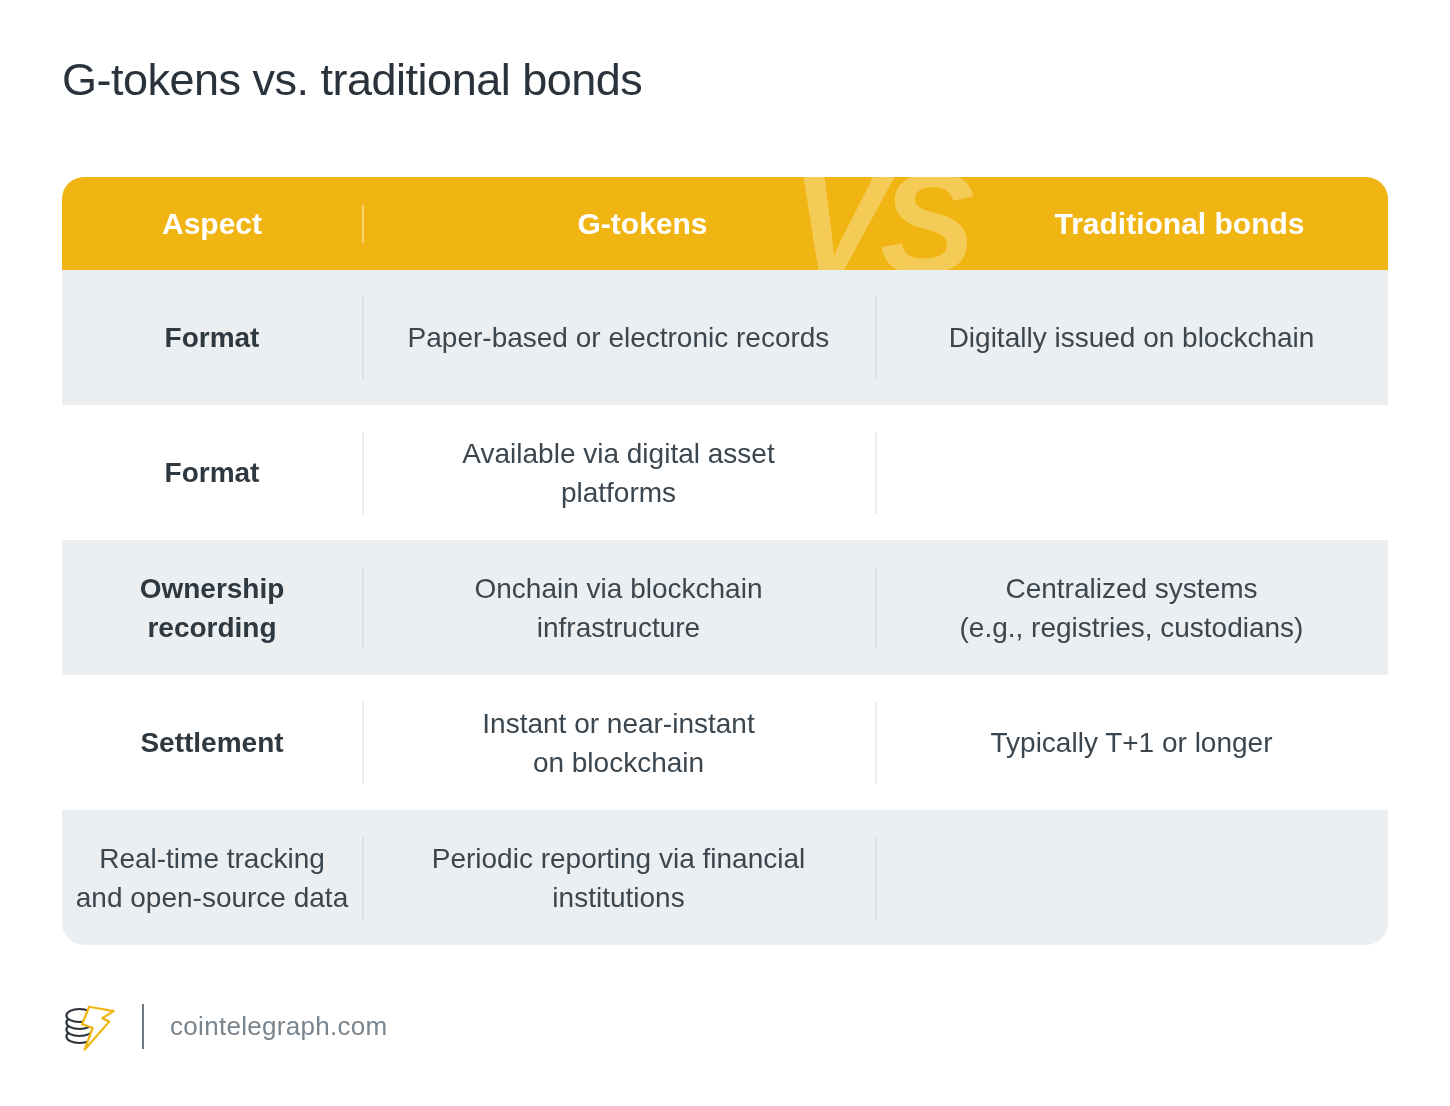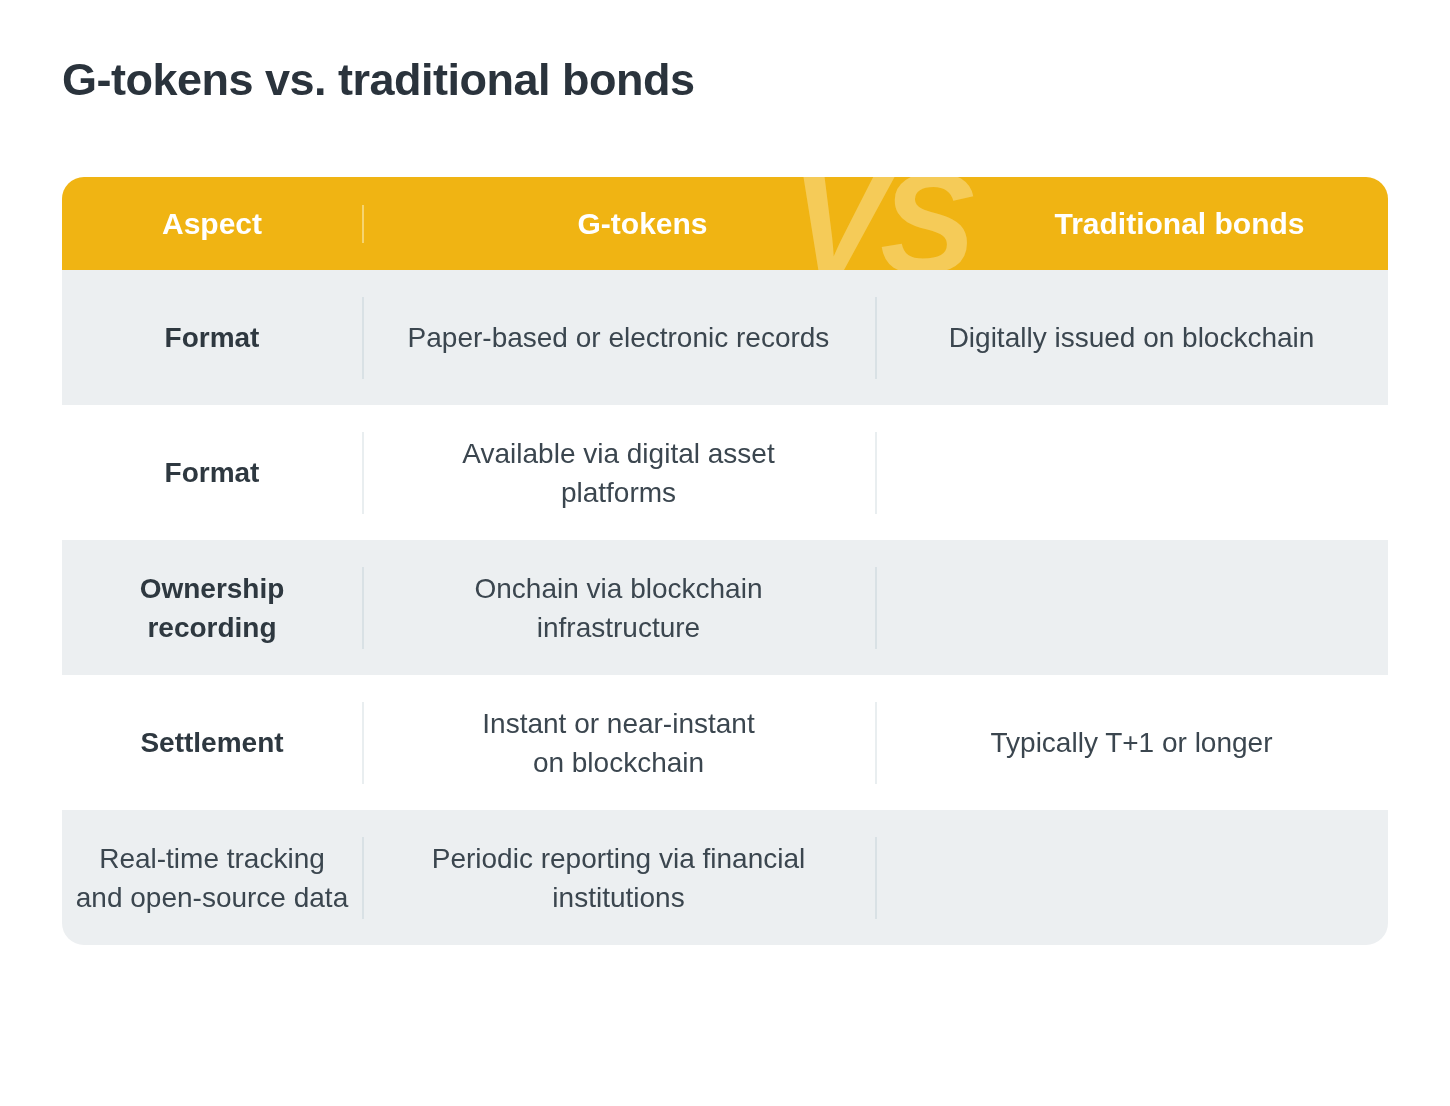--- a/index.html
+++ b/index.html
@@ -6,21 +6,21 @@
   html, body {
     width: 1450px; height: 1106px;
     background: #ffffff;
     font-family: "Liberation Sans", sans-serif;
     overflow: hidden;
   }
   .page { position: relative; width: 1450px; height: 1106px; }
 
   .page-title {
     position: absolute; left: 62px; top: 54px;
-    font-size: 45px; font-weight: 700; color: #2a333c;
+    font-size: 45px; font-weight: 400; color: #2a333c;
     letter-spacing: -0.5px;
   }
 
   .table {
     position: absolute; left: 62px; top: 177px;
     width: 1326px; border-radius: 22px; overflow: hidden;
   }
 
   .thead {
     position: relative; height: 93px;
@@ -121,20 +121,22 @@
 platforms</div>
       <div class="vdivider div-1"></div>
       <div class="vdivider div-2"></div>
     </div>
 
     <div class="trow gray">
       <div class="cell aspect">Ownership
 recording</div>
       <div class="cell">Onchain via blockchain
 infrastructure</div>
+      <div class="cell">Centralized systems
+(e.g., registries, custodians)</div>
       <div class="vdivider div-1"></div>
       <div class="vdivider div-2"></div>
     </div>
 
     <div class="trow white">
       <div class="cell aspect">Settlement</div>
       <div class="cell">Instant or near-instant
 on blockchain</div>
       <div class="cell">Typically T+1 or longer</div>
       <div class="vdivider div-1"></div>
@@ -145,14 +147,27 @@
       <div class="cell">Real-time tracking
 and open-source data</div>
       <div class="cell">Periodic reporting via financial
 institutions</div>
       <div class="vdivider div-1"></div>
       <div class="vdivider div-2"></div>
     </div>
 
   </div>
 
+  <div class="footer">
+    <svg class="logo" viewBox="0 0 64 60">
+      <g fill="#ffffff" stroke="#2a3138" stroke-width="2.4">
+        <ellipse cx="20" cy="42" rx="15" ry="7.5"></ellipse>
+        <ellipse cx="20" cy="34" rx="15" ry="7.5"></ellipse>
+        <ellipse cx="20" cy="26" rx="15" ry="7.5"></ellipse>
+        <ellipse cx="20" cy="18" rx="15" ry="7.5"></ellipse>
+      </g>
+      <path d="M31 8 L59 13 L46 21 L54 25 L26 57 L35 32 L23 28 Z" fill="#ffffff" stroke="#f0b413" stroke-width="2.6" stroke-linejoin="round"></path>
+    </svg>
+    <div class="footer-divider"></div>
+    <div class="footer-site">cointelegraph.com</div>
+  </div>
 
 </div>
 
 </body></html>

